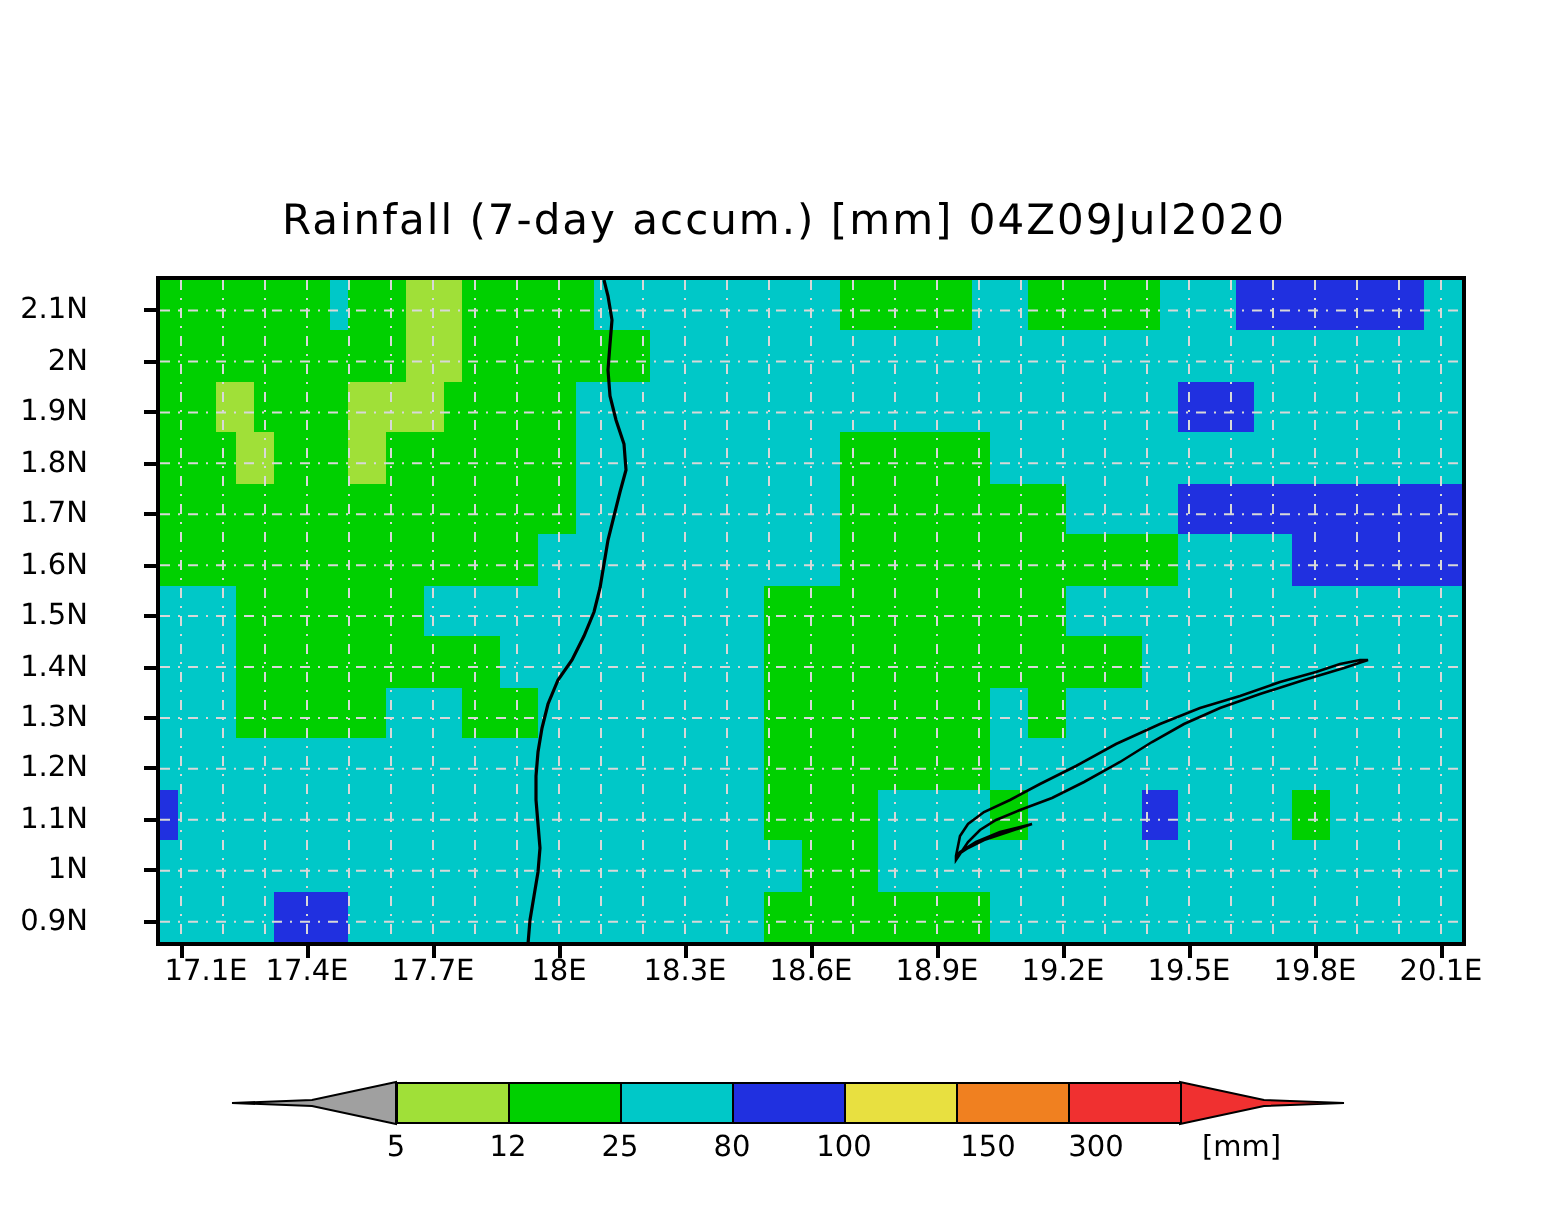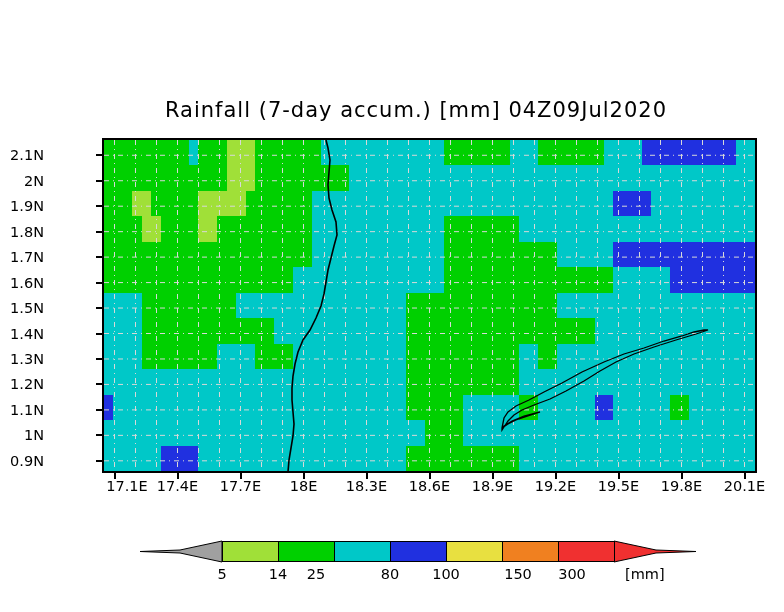--- a/index.html
+++ b/index.html
@@ -1,17 +1,17 @@
 <!DOCTYPE html>
 <html><head>
 <meta charset="utf-8">
 <style>
   html,body{margin:0;padding:0;}
   body{width:784px;height:612px;background:#ffffff;font-family:"DejaVu Sans",sans-serif;position:relative;overflow:hidden;}
-  #root{position:absolute;inset:0;margin-left:24px;}
+  #root{position:absolute;inset:0;}
   .title{position:absolute;left:0;top:98px;width:784px;text-align:center;font-size:21px;letter-spacing:1px;color:#000;font-family:"DejaVu Sans",sans-serif;}
   #plot{position:absolute;left:78px;top:138px;width:655px;height:335px;box-sizing:border-box;border:2px solid #000;overflow:hidden;background:#00c8c8;}
   #cells{position:absolute;inset:0;}
   .cell{position:absolute;}
   #grid{position:absolute;inset:0;pointer-events:none;}
   #coast{position:absolute;inset:0;}
   .ylab{position:absolute;right:740px;text-align:right;font-size:14.5px;color:#000;white-space:nowrap;transform:translateY(-50%);}
   .ytick{position:absolute;width:6px;height:2px;background:#000;}
   .xlab{position:absolute;top:478px;font-size:14.5px;color:#000;white-space:nowrap;transform:translateX(-50%);}
   .xtick{position:absolute;width:2px;height:6px;background:#000;}
@@ -309,22 +309,22 @@
         <div class="cb-seg" style="left:198px;width:57px;background:#a0e038;"></div>
         <div class="cb-seg" style="left:254px;width:57px;background:#00d000;"></div>
         <div class="cb-seg" style="left:310px;width:57px;background:#00c8c8;"></div>
         <div class="cb-seg" style="left:366px;width:57px;background:#2030e0;"></div>
         <div class="cb-seg" style="left:422px;width:57px;background:#e8e040;"></div>
         <div class="cb-seg" style="left:478px;width:57px;background:#f08020;"></div>
         <div class="cb-seg" style="left:534px;width:57px;background:#f03030;"></div>
       </div>
     <div id="cb-ticks">
         <div class="cb-tick" style="left:198px;">5</div>
-        <div class="cb-tick" style="left:254px;">14</div>
-        <div class="cb-tick" style="left:292px;">25</div>
+        <div class="cb-tick" style="left:254px;">12</div>
+        <div class="cb-tick" style="left:310px;">25</div>
         <div class="cb-tick" style="left:366px;">80</div>
         <div class="cb-tick" style="left:422px;">100</div>
         <div class="cb-tick" style="left:494px;">150</div>
         <div class="cb-tick" style="left:548px;">300</div>
       </div>
     <div class="cb-unit" style="left:601px;">[mm]</div>
   </div>
 
 </div>
 

